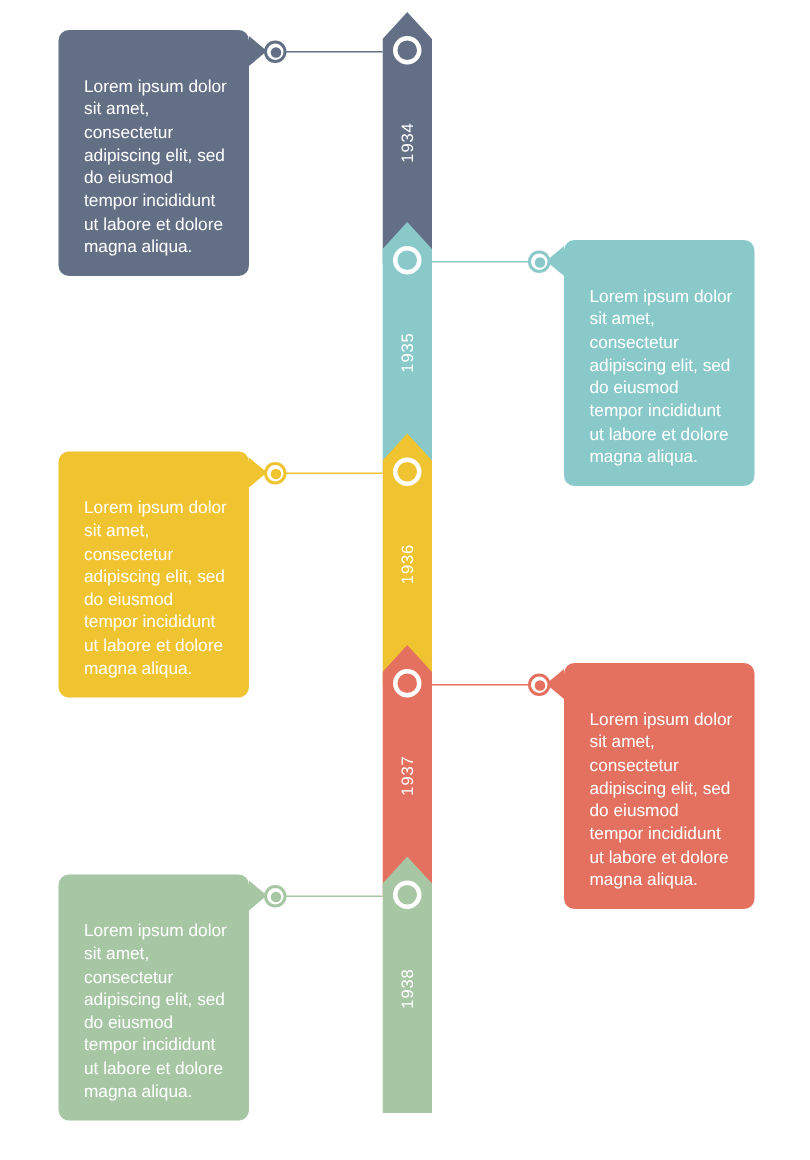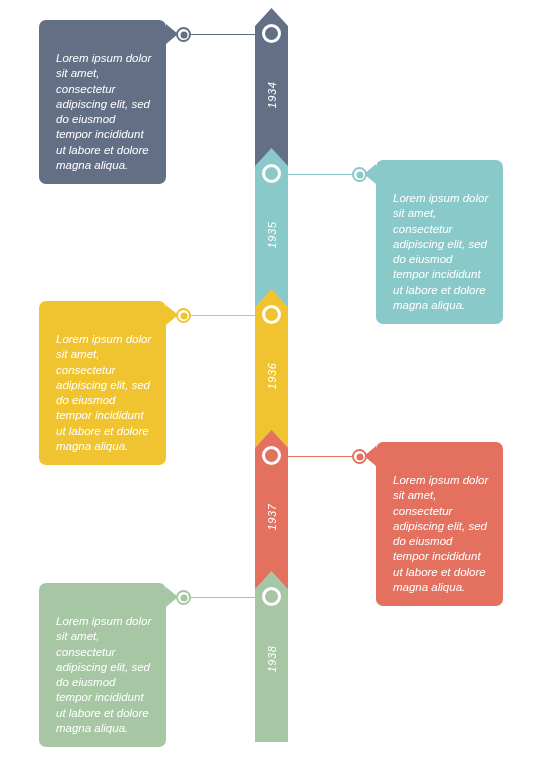--- a/index.html
+++ b/index.html
@@ -6,21 +6,20 @@
   html, body {
     width: 540px; height: 773px;
     background: #ffffff;
     font-family: "Liberation Sans", sans-serif;
     overflow: hidden;
   }
   #stage {
     position: relative;
     width: 492px; height: 773px;
     background: #ffffff;
-    font-style: italic;
   }
 
   
   .tl-seg {
     position: absolute;
     left: 255px;
     width: 33px;
   }
   .tl-shape {
     position: absolute;

